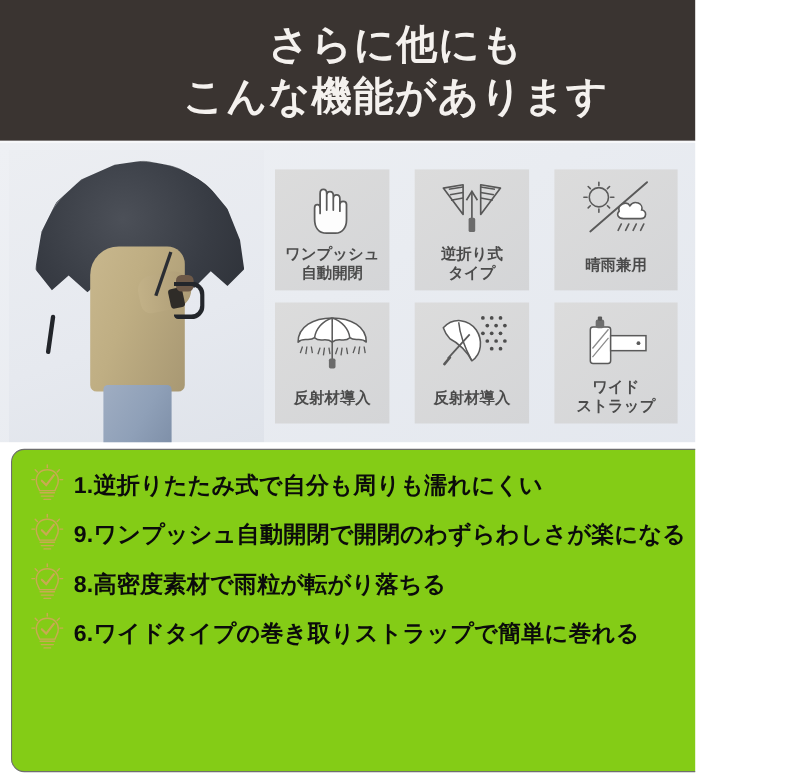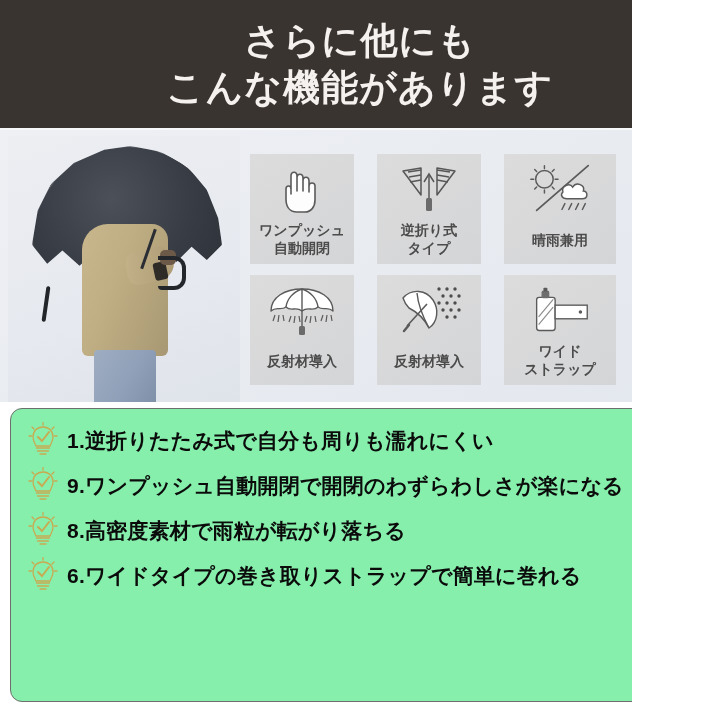--- a/index.html
+++ b/index.html
@@ -209,21 +209,21 @@
   }
   .tile-label.single { margin-top: 14px; }
 
   
   .list-panel {
     position: absolute;
     left: 10px;
     top: 408px;
     width: 698px;
     height: 294px;
-    background: #86efac;
+    background: #84cc16;
     border: 1.5px solid #6e6e6e;
     border-radius: 12px;
     box-sizing: border-box;
     padding: 9px 10px 27px 12px;
   }
   .bullet {
     display: flex;
     align-items: center;
     height: 45px;
   }

